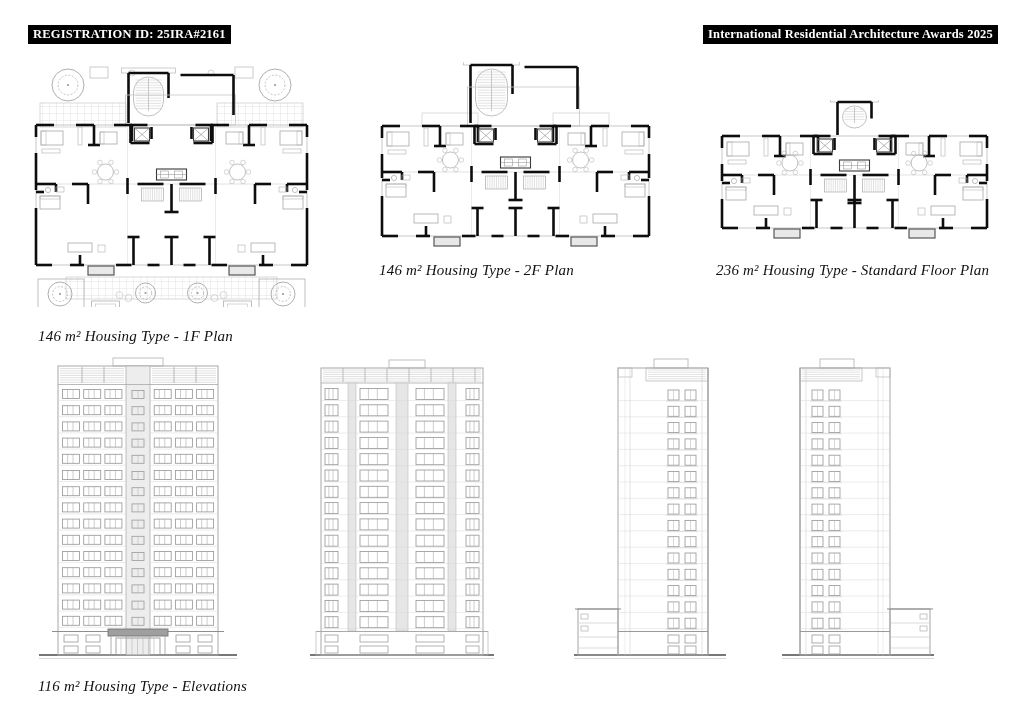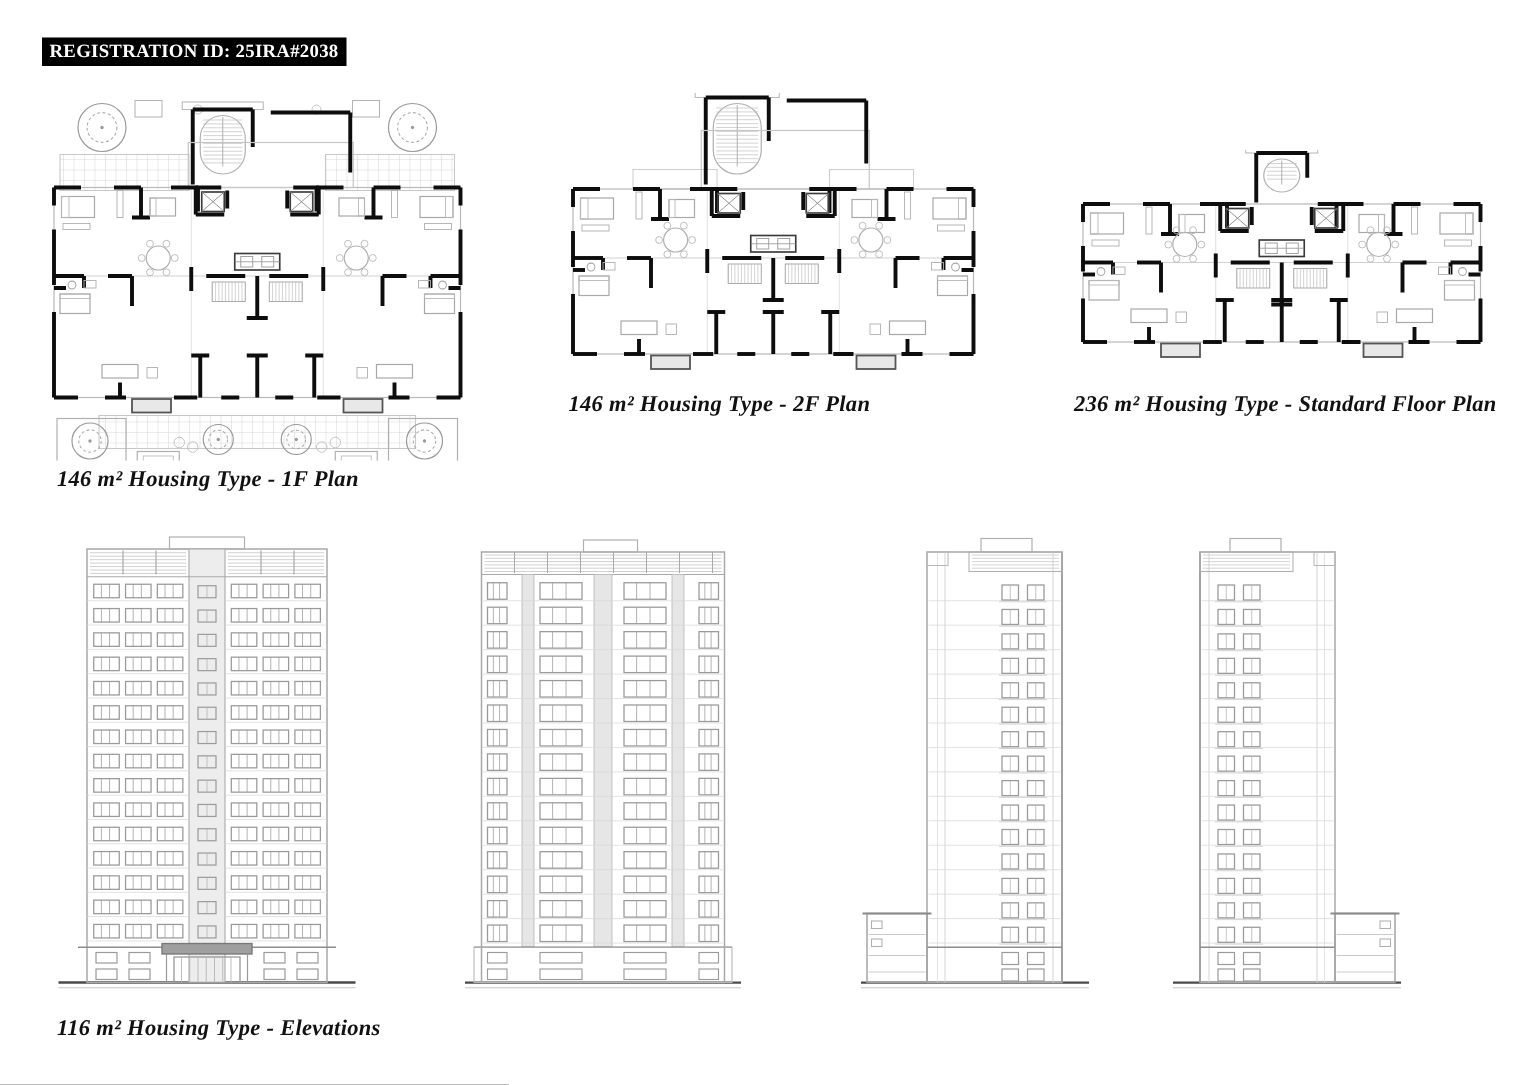--- a/index.html
+++ b/index.html
@@ -5,29 +5,30 @@
   html,body{margin:0;padding:0;background:#888;}
   .sheet{position:relative;width:1024px;height:723px;background:#fff;overflow:hidden;
          font-family:"Liberation Serif", serif;}
   .badge{position:absolute;top:25px;background:#000;color:#fff;font-weight:bold;
          font-size:12.5px;line-height:1.2;padding:2px 5px;letter-spacing:0.2px;
          font-family:"Liberation Serif", serif;}
   .badge-left{left:28px;}
   .badge-right{right:26px;}
   .panel{position:absolute;margin:0;padding:0;}
   .panel svg{display:block;width:100%;height:100%;}
-  .cap{position:absolute;font-weight:bold;font-style:italic;font-size:15px;color:#111;
+  .cap{position:absolute;font-weight:normal;font-style:italic;font-size:15px;color:#111;
        letter-spacing:0.2px;white-space:nowrap;}
 </style>
 </head>
 <body>
 
 <div class="sheet">
 
-  <div class="badge badge-left">REGISTRATION ID: 25IRA#2038</div>
+  <div class="badge badge-left">REGISTRATION ID: 25IRA#2161</div>
+  <div class="badge badge-right">International Residential Architecture Awards 2025</div>
 
   <figure class="panel" style="left:28px;top:57px;width:287px;height:250px;">
     <svg id="svg-plan-1f" viewBox="0 0 287 250">
         <defs>
           <pattern id="grid-plan-1f" width="7" height="7" patternUnits="userSpaceOnUse">
             <path d="M7 0H0V7" fill="none" stroke="#d5d5d5" stroke-width="0.7"></path>
           </pattern>
         </defs>
         <g fill="none">
           <rect x="12" y="46" width="86" height="24" stroke="#c8c8c8" stroke-width="0.7" fill="url(#grid-plan-1f)"></rect>
@@ -1403,17 +1404,17 @@
           <line x1="3" y1="257" x2="49" y2="257" stroke="#8a8a8a" stroke-width="1.2"></line>
           <line x1="7" y1="271" x2="45" y2="271" stroke="#c4c4c4" stroke-width="0.6"></line>
           <line x1="7" y1="285" x2="45" y2="285" stroke="#c4c4c4" stroke-width="0.6"></line>
           <line x1="7" y1="296" x2="45" y2="296" stroke="#c4c4c4" stroke-width="0.6"></line>
           <rect x="9" y="262" width="7" height="5" stroke="#b0b0b0" stroke-width="0.7" fill="none"></rect>
           <rect x="9" y="274" width="7" height="5" stroke="#b0b0b0" stroke-width="0.7" fill="none"></rect>
         </g>
       </svg>
   </figure>
 
-  <div class="cap" style="left:38px;top:312px;">146 m²  Housing Type - 1F Plan</div>
+  <div class="cap" style="left:38px;top:328px;">146 m²  Housing Type - 1F Plan</div>
   <div class="cap" style="left:379px;top:262px;">146 m²  Housing Type - 2F Plan</div>
   <div class="cap" style="left:716px;top:262px;">236 m²  Housing Type - Standard Floor Plan</div>
   <div class="cap" style="left:38px;top:678px;">116 m²  Housing Type - Elevations</div>
 </div>
 
 </body></html>

